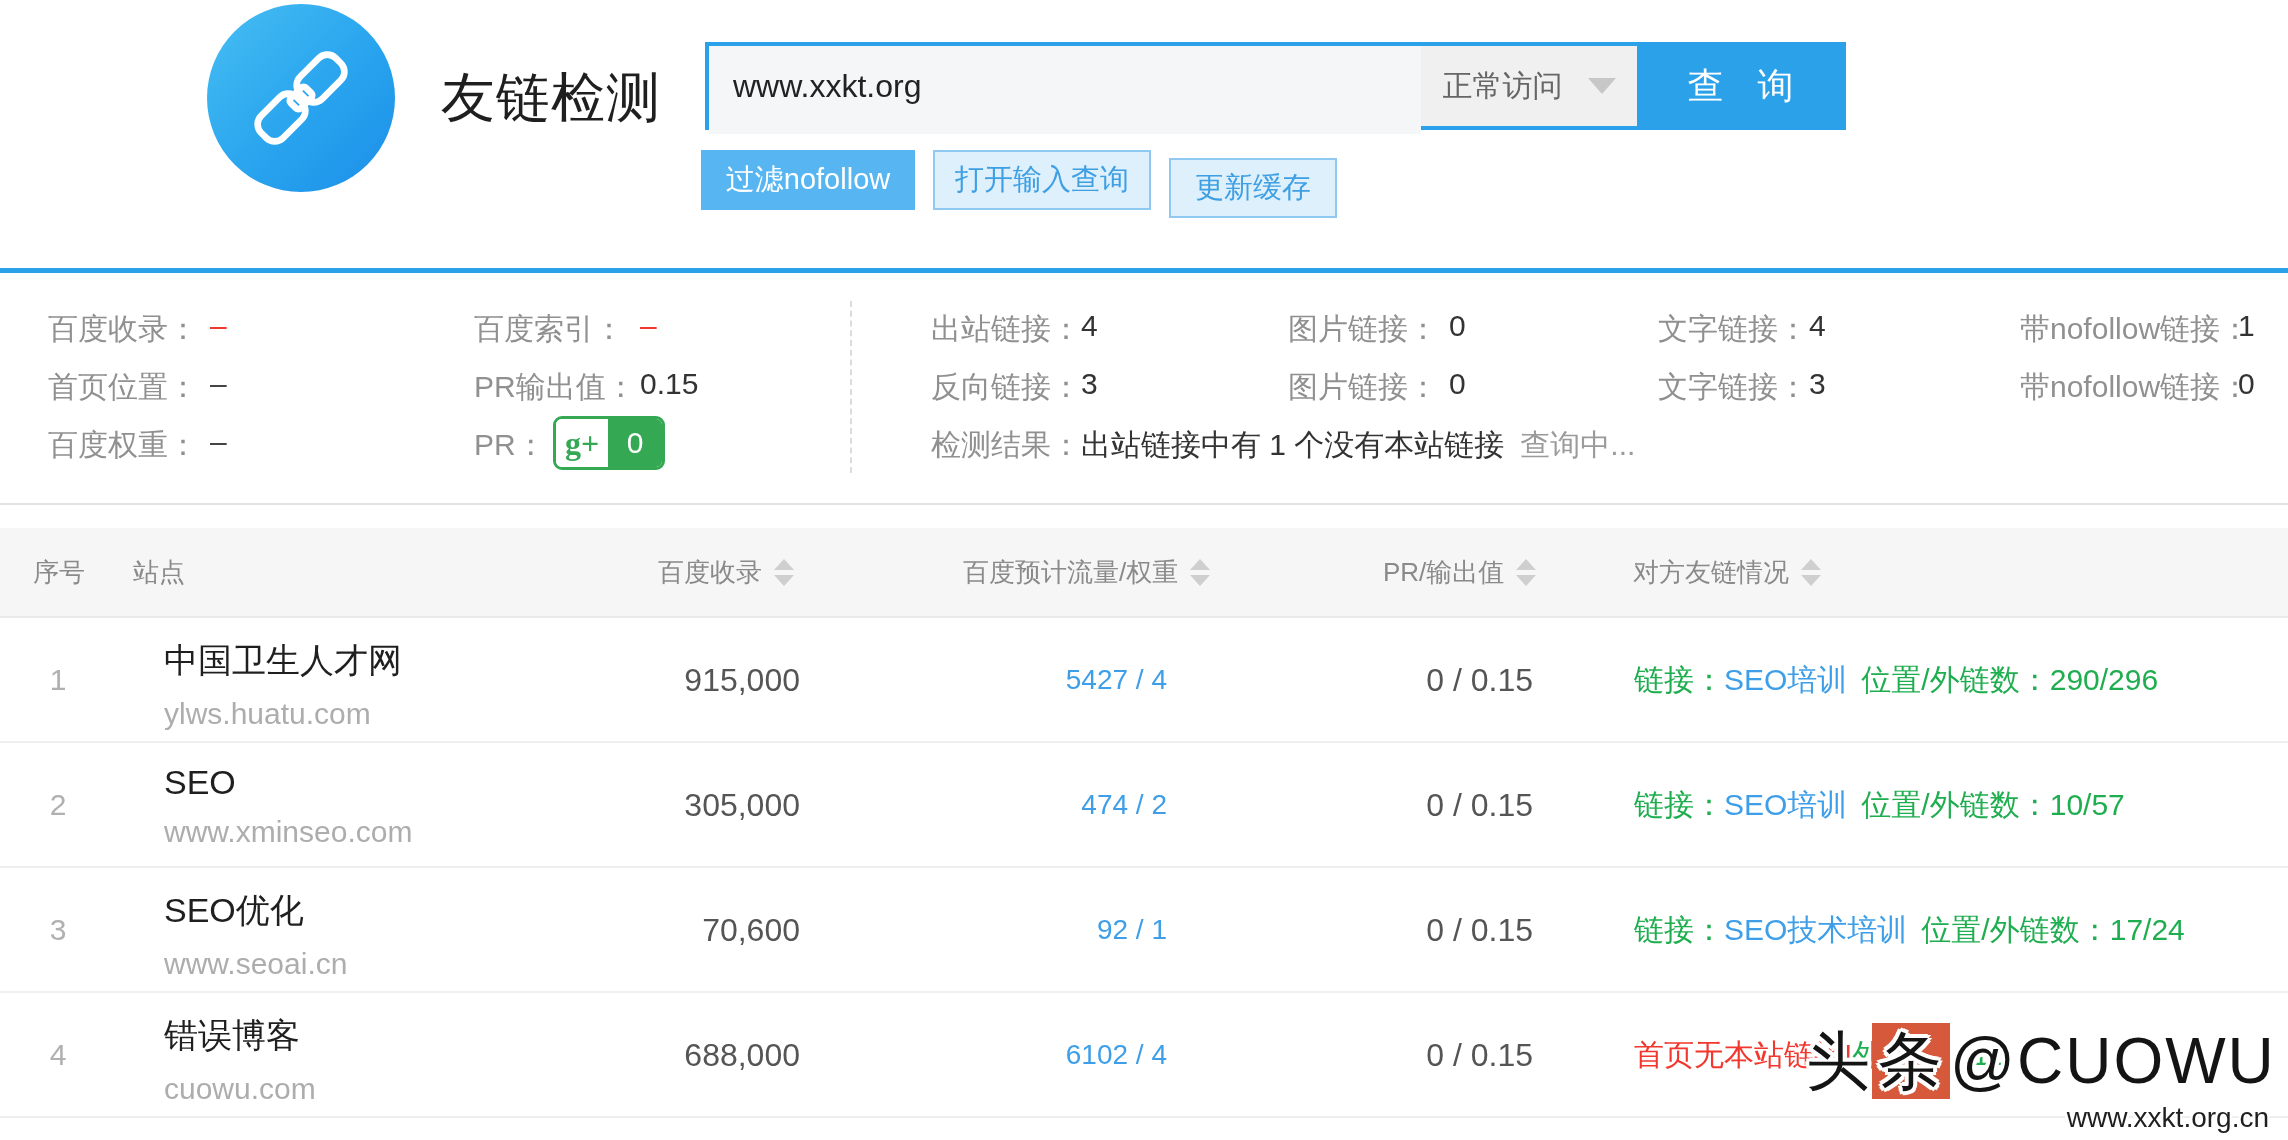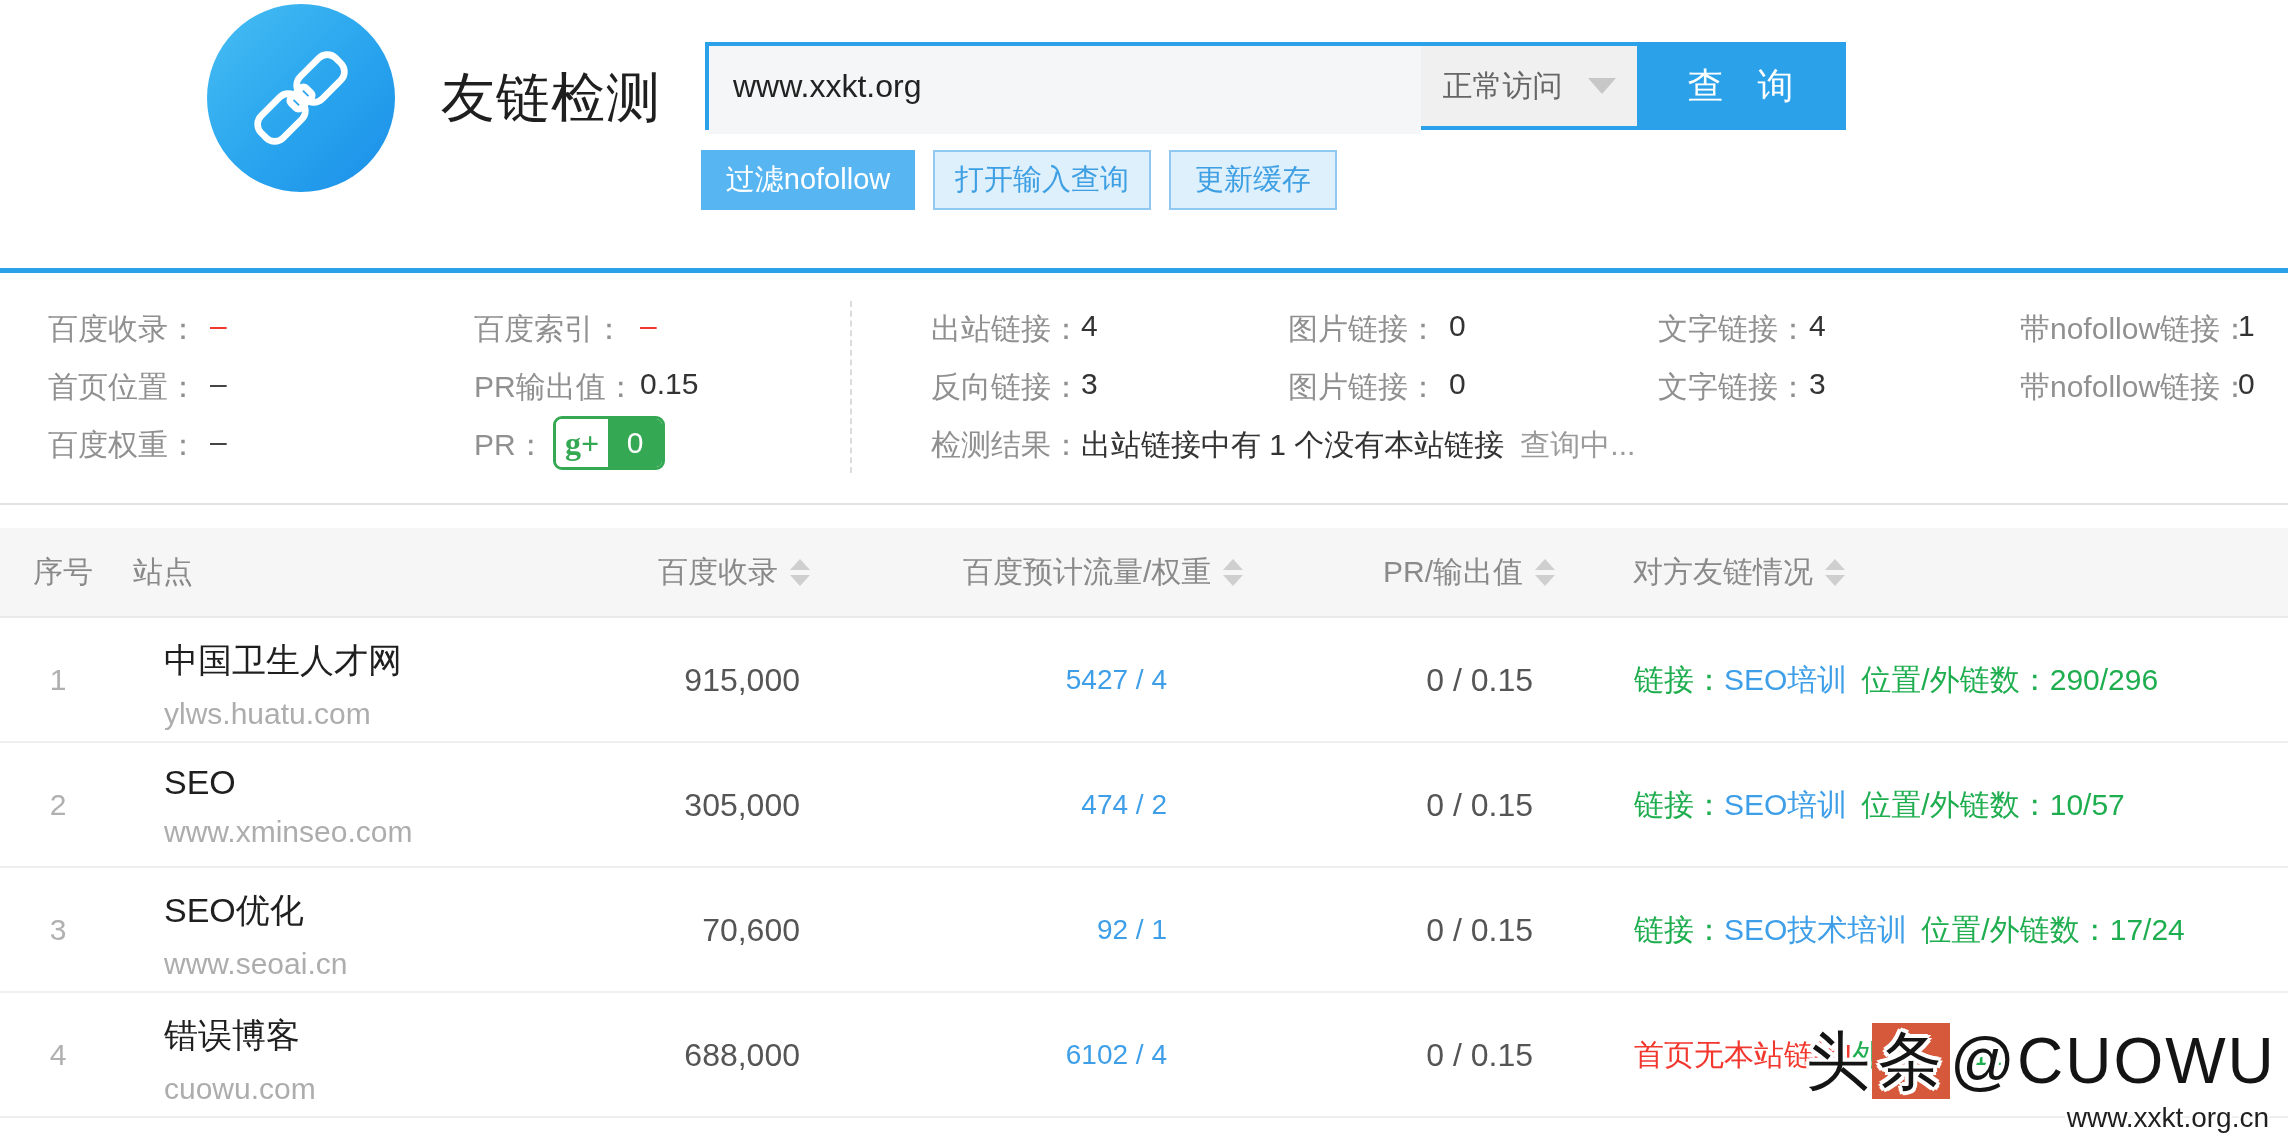--- a/index.html
+++ b/index.html
@@ -21,21 +21,21 @@
   .caret{width:0;height:0;border-left:14px solid transparent;border-right:14px solid transparent;
     border-top:16px solid #C7C7C7;}
   .query-btn{width:205px;height:88px;background:#2AA1E9;color:#fff;border:none;font-size:36px;
     letter-spacing:12px;display:flex;align-items:center;justify-content:center;
     font-family:"Liberation Sans",sans-serif;cursor:pointer;padding-left:12px;box-sizing:border-box;}
   .quick-row{position:absolute;left:701px;top:150px;height:60px;display:flex;gap:18px;}
   .qbtn{height:60px;display:flex;align-items:center;justify-content:center;font-size:29px;
     box-sizing:border-box;cursor:pointer;font-family:"Liberation Sans",sans-serif;}
   .qbtn.solid{width:214px;background:#57B6F1;color:#fff;border:none;}
   .qbtn.ghost{background:#DEF0FC;border:2px solid #8FC8F0;color:#3E9FE3;}
-  .qbtn.g1{width:218px;} .qbtn.g2{width:168px;}
+  .qbtn.g1{width:218px;} .qbtn.g2{width:168px;margin-top:8px;}
   .blue-rule{position:absolute;left:0;top:268px;width:2288px;height:5px;background:#2AA1E9;}
   
   .stats{position:absolute;left:0;top:273px;width:2288px;height:230px;background:#fff;
     border-bottom:2px solid #E3E3E3;font-size:30px;}
   .stat{position:absolute;display:flex;white-space:nowrap;}
   .stat .lbl{color:#909090;display:inline-block;}
   .stat .val{color:#333;}
   .val.reddash{color:#F2382E;}
   .val.graydash{color:#444;}
   .r1{top:36px}.r2{top:94px}.r3{top:152px}
@@ -48,21 +48,21 @@
   .dash-div{position:absolute;left:850px;top:28px;height:172px;border-left:2px dashed #DCDCDC;}
   .pr-badge{position:absolute;left:553px;top:143px;height:48px;display:flex;border:3px solid #34A853;
     border-radius:9px;overflow:hidden;box-sizing:content-box;}
   .pr-badge .gplus{width:52px;background:#fff;color:#34A853;font-size:32px;font-weight:bold;
     display:flex;align-items:center;justify-content:center;font-family:"Liberation Serif",serif;}
   .pr-badge .prval{width:54px;background:#34A853;color:#fff;font-size:30px;
     display:flex;align-items:center;justify-content:center;}
   .result-pending{color:#9B9B9B;margin-left:16px;}
   
   .thead{position:absolute;left:0;top:528px;width:2288px;height:90px;background:#F6F6F6;
-    border-bottom:2px solid #E9E9E9;font-size:30px;color:#8A8A8A;box-sizing:border-box;}
+    border-bottom:2px solid #E9E9E9;font-size:26px;color:#8A8A8A;box-sizing:border-box;}
   .th{position:absolute;top:0;height:88px;display:flex;align-items:center;gap:12px;white-space:nowrap;}
   .th.h-seq{left:33px}.th.h-site{left:133px}.th.h-collect{left:658px}
   .th.h-traffic{left:963px}.th.h-pr{left:1383px}.th.h-status{left:1633px}
   .sort{display:inline-flex;flex-direction:column;gap:5px;cursor:pointer;}
   .sort .up{width:0;height:0;border-left:10px solid transparent;border-right:10px solid transparent;
     border-bottom:11px solid #CFCFCF;}
   .sort .down{width:0;height:0;border-left:10px solid transparent;border-right:10px solid transparent;
     border-top:11px solid #CFCFCF;}
   .tbody{position:absolute;left:0;top:618px;width:2288px;}
   .row{position:relative;height:123px;border-bottom:2px solid #EFEFEF;background:#fff;}

